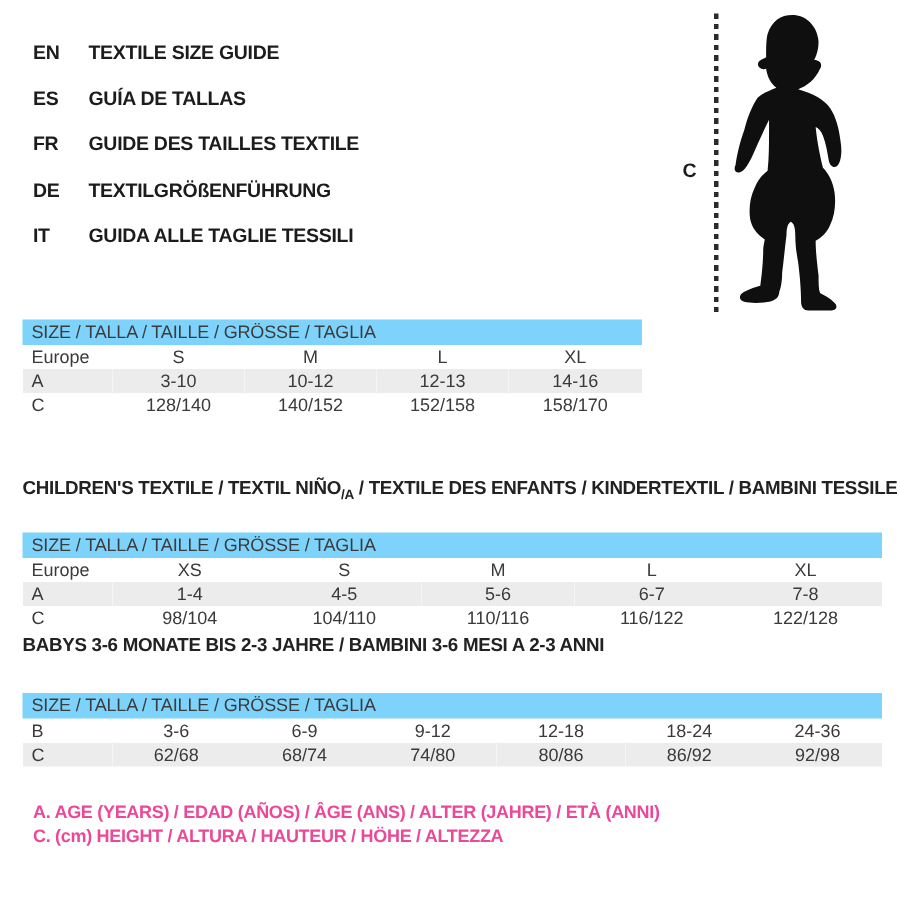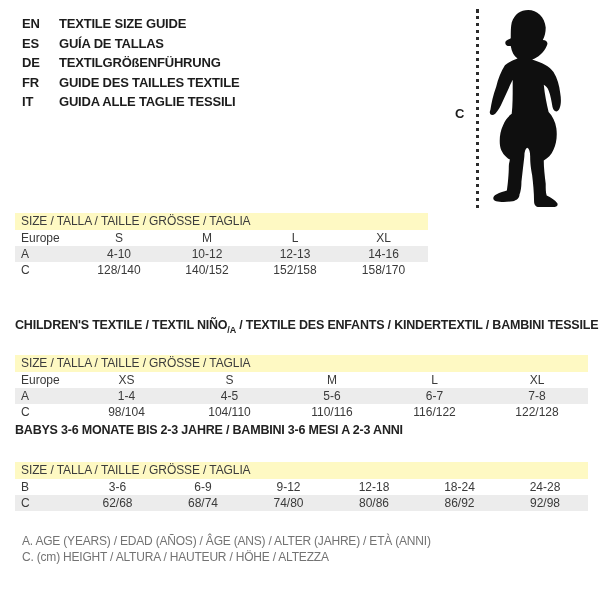--- a/index.html
+++ b/index.html
@@ -3,61 +3,61 @@
 <meta charset="utf-8">
 <style>
   html,body{margin:0;padding:0;}
   body{
     width:600px;height:600px;position:relative;background:#ffffff;
     font-family:"Liberation Sans","DejaVu Sans",sans-serif;
     color:#3a3a3a;overflow:hidden;
   }
   
   .langs{position:absolute;left:22px;top:14px;}
-  .lang-row{display:flex;font-weight:bold;font-size:13px;line-height:19.5px;color:#1c1c1c;letter-spacing:-0.2px;}
+  .lang-row{display:flex;font-weight:bold;font-size:13px;line-height:19.5px;color:#1c1c1c;letter-spacing:-0.2px;margin-top:11px;}
   .lang-code{width:37px;flex:0 0 37px;}
   
   .dash-line{
     position:absolute;left:476px;top:9px;width:3px;height:199px;
     background:repeating-linear-gradient(to bottom,#2b2b2b 0 3.5px,transparent 3.5px 7px);
   }
   .c-label{position:absolute;left:455px;top:106px;font-weight:bold;font-size:13px;color:#1c1c1c;}
   .baby{position:absolute;left:487px;top:9px;width:98px;height:200px;}
   
   .section{position:absolute;}
   .sec-title{font-weight:bold;font-size:12.5px;line-height:15px;color:#222222;letter-spacing:-0.2px;white-space:nowrap;}
   .sub{font-size:9px;vertical-align:sub;}
-  .size-bar{background:#fef9c3;height:17px;line-height:17px;padding-left:6px;font-size:12px;color:#3c3c3c;letter-spacing:-0.1px;}
+  .size-bar{background:#7dd3fc;height:17px;line-height:17px;padding-left:6px;font-size:12px;color:#3c3c3c;letter-spacing:-0.1px;}
   table{width:100%;table-layout:fixed;border-collapse:collapse;font-size:12px;color:#3a3a3a;}
   td{height:16px;line-height:16px;padding:0;text-align:center;overflow:hidden;white-space:nowrap;margin-top:16px;}
   td.first{text-align:left;padding-left:6px;}
   tr.alt{background:#ececec;}
   
   .notes{position:absolute;left:22px;top:533px;}
-  .note{font-weight:normal;font-size:12px;line-height:16px;color:#737373;letter-spacing:-0.2px;white-space:nowrap;}
+  .note{font-weight:bold;font-size:12px;line-height:16px;color:#ec4899;letter-spacing:-0.2px;white-space:nowrap;}
 </style>
 </head>
 <body>
 
 <div class="langs">
   <div class="lang-row">
     <span class="lang-code">EN</span>
     <span>TEXTILE SIZE GUIDE</span>
   </div>
   <div class="lang-row">
     <span class="lang-code">ES</span>
     <span>GUÍA DE TALLAS</span>
   </div>
   <div class="lang-row">
+    <span class="lang-code">FR</span>
+    <span>GUIDE DES TAILLES TEXTILE</span>
+  </div>
+  <div class="lang-row">
     <span class="lang-code">DE</span>
     <span>TEXTILGRÖßENFÜHRUNG</span>
-  </div>
-  <div class="lang-row">
-    <span class="lang-code">FR</span>
-    <span>GUIDE DES TAILLES TEXTILE</span>
   </div>
   <div class="lang-row">
     <span class="lang-code">IT</span>
     <span>GUIDA ALLE TAGLIE TESSILI</span>
   </div>
 </div>
 
 <span class="c-label">C</span>
 <div class="dash-line"></div>
 <svg class="baby" viewBox="0 0 100 206" aria-hidden="true">
@@ -126,21 +126,21 @@
     <tbody>
         <tr>
       <td class="first">Europe</td>
       <td>S</td>
       <td>M</td>
       <td>L</td>
       <td>XL</td>
     </tr>
     <tr class="alt">
       <td class="first">A</td>
-      <td>4-10</td>
+      <td>3-10</td>
       <td>10-12</td>
       <td>12-13</td>
       <td>14-16</td>
     </tr>
     <tr>
       <td class="first">C</td>
       <td>128/140</td>
       <td>140/152</td>
       <td>152/158</td>
       <td>158/170</td>
@@ -204,21 +204,21 @@
         <col style="width:86px">
       </colgroup>
     <tbody>
         <tr>
       <td class="first">B</td>
       <td>3-6</td>
       <td>6-9</td>
       <td>9-12</td>
       <td>12-18</td>
       <td>18-24</td>
-      <td>24-28</td>
+      <td>24-36</td>
     </tr>
     <tr class="alt">
       <td class="first">C</td>
       <td>62/68</td>
       <td>68/74</td>
       <td>74/80</td>
       <td>80/86</td>
       <td>86/92</td>
       <td>92/98</td>
     </tr>

